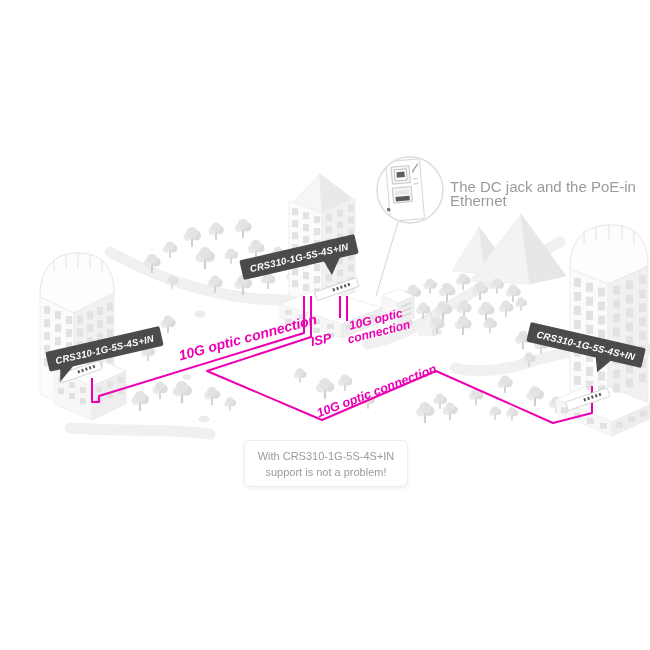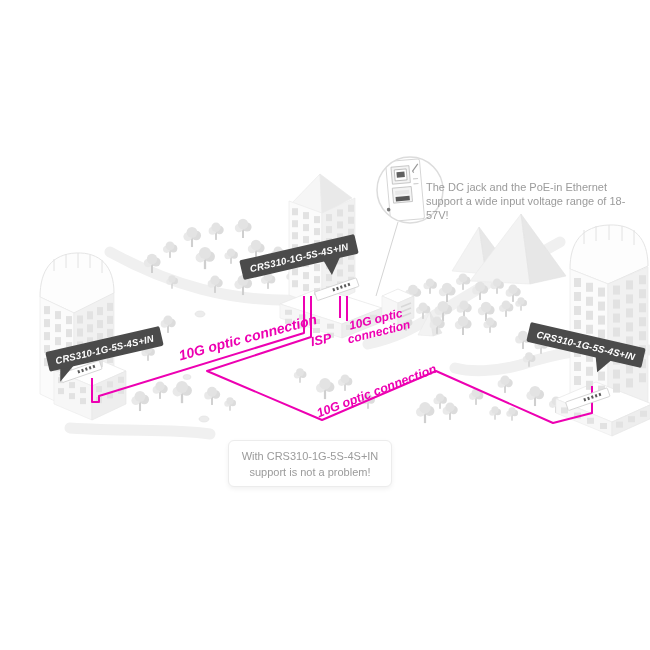--- a/index.html
+++ b/index.html
@@ -15,23 +15,23 @@
   .road{stroke:#f0f0f0;stroke-width:11;fill:none;stroke-linecap:round;}
   .face-l{fill:#fbfbfb;stroke:#ebebeb;stroke-width:.7;}
   .face-r{fill:#f1f1f1;stroke:#e9e9e9;stroke-width:.7;}
   .roof{fill:#fdfdfd;stroke:#e5e5e5;stroke-width:1;}
   .annex-top{fill:#ffffff;stroke:#e8e8e8;stroke-width:.8;}
   .annex-l{fill:#f7f7f7;stroke:#ececec;stroke-width:.7;}
   .annex-r{fill:#eeeeee;stroke:#e6e6e6;stroke-width:.7;}
   .pyr-l{fill:#f3f3f3;stroke:#eaeaea;stroke-width:.6;}
   .pyr-r{fill:#e7e7e7;stroke:#e2e2e2;stroke-width:.6;}
   .rib{stroke:#e2e2e2;stroke-width:1;fill:none;}
-  .callout-note{position:absolute;left:426px;top:180px;width:200px;font-size:11px;
+  .callout-note{position:absolute;left:450px;top:180px;width:200px;font-size:15px;
                 line-height:14px;color:var(--note-text,#9B9B9B);}
-  .footer-note{position:absolute;left:228px;top:440px;width:164px;height:47px;background:#fff;
+  .footer-note{position:absolute;left:244px;top:440px;width:164px;height:47px;background:#fff;
                border:1px solid #ececec;border-radius:6px;box-shadow:0 2px 5px rgba(0,0,0,.06);
                text-align:center;font-size:11px;line-height:16px;color:var(--note-text,#9B9B9B);
                padding-top:7px;box-sizing:border-box;}
 </style>
 </head>
 <body>
 
 <div class="canvas">
 
 <svg class="scene-svg" width="650" height="650" viewBox="0 0 650 650" xmlns="http://www.w3.org/2000/svg">
@@ -661,21 +661,20 @@
     <g transform="rotate(-14 378 328)">
       <text class="accent-label" style="font-size:12px" x="378" y="323">10G optic</text>
       <text class="accent-label" style="font-size:12px" x="378" y="336">connection</text>
     </g>
     <text class="accent-label" style="font-size:12.5px" transform="rotate(-21 377 392)" x="377" y="395">10G optic connection</text>
   </g>
 </svg>
 
   <div class="callout-note">
     <div>The DC jack and the PoE-in Ethernet</div>
-    <div>support a wide input voltage range of 18-57V!</div>
   </div>
 
   <div class="footer-note">
     <div>With CRS310-1G-5S-4S+IN</div>
     <div>support is not a problem!</div>
   </div>
 
 </div>
 
 </body></html>

